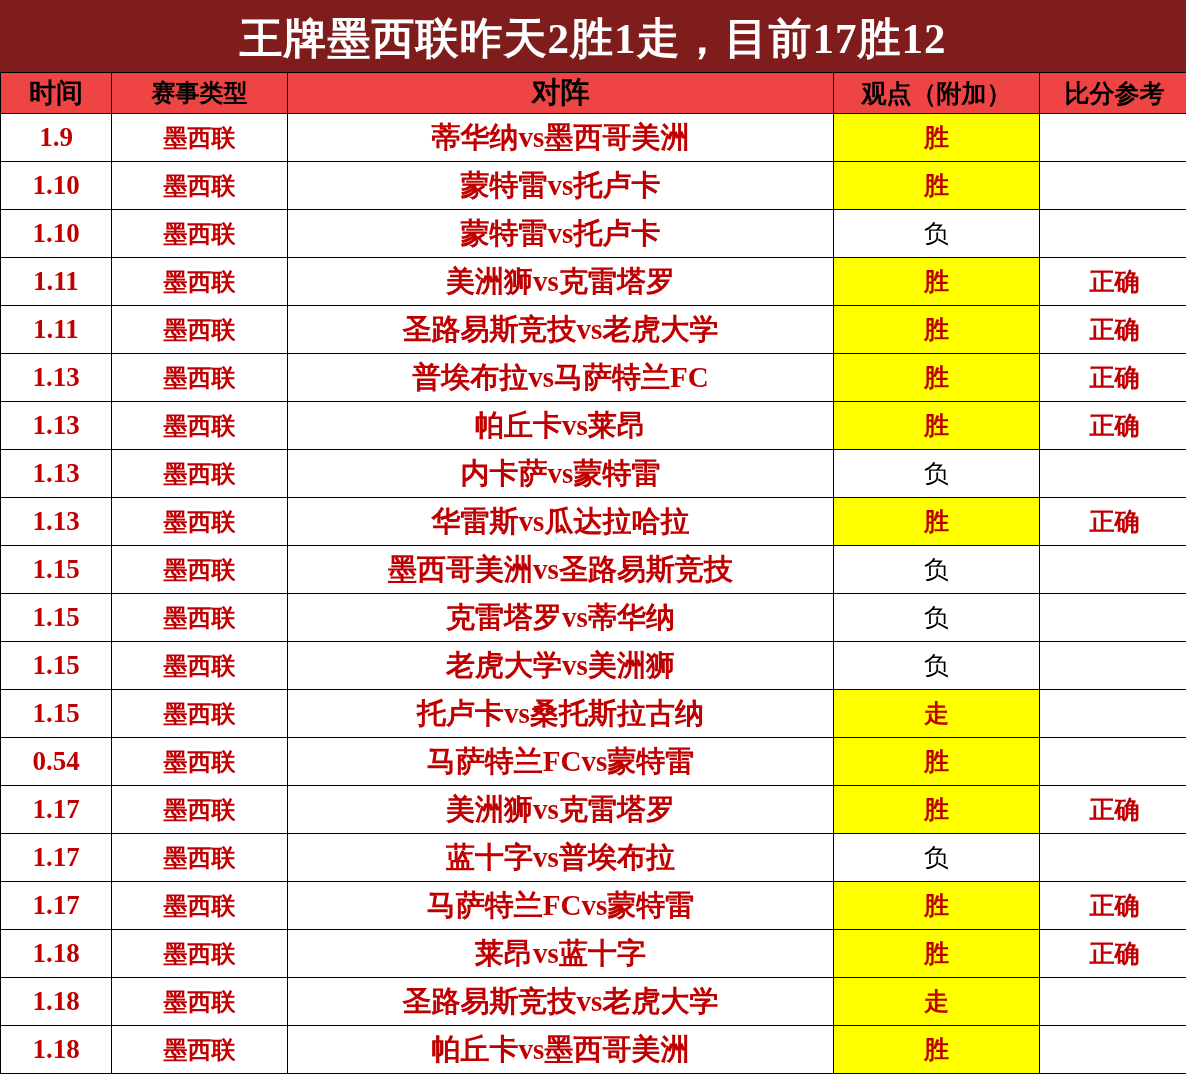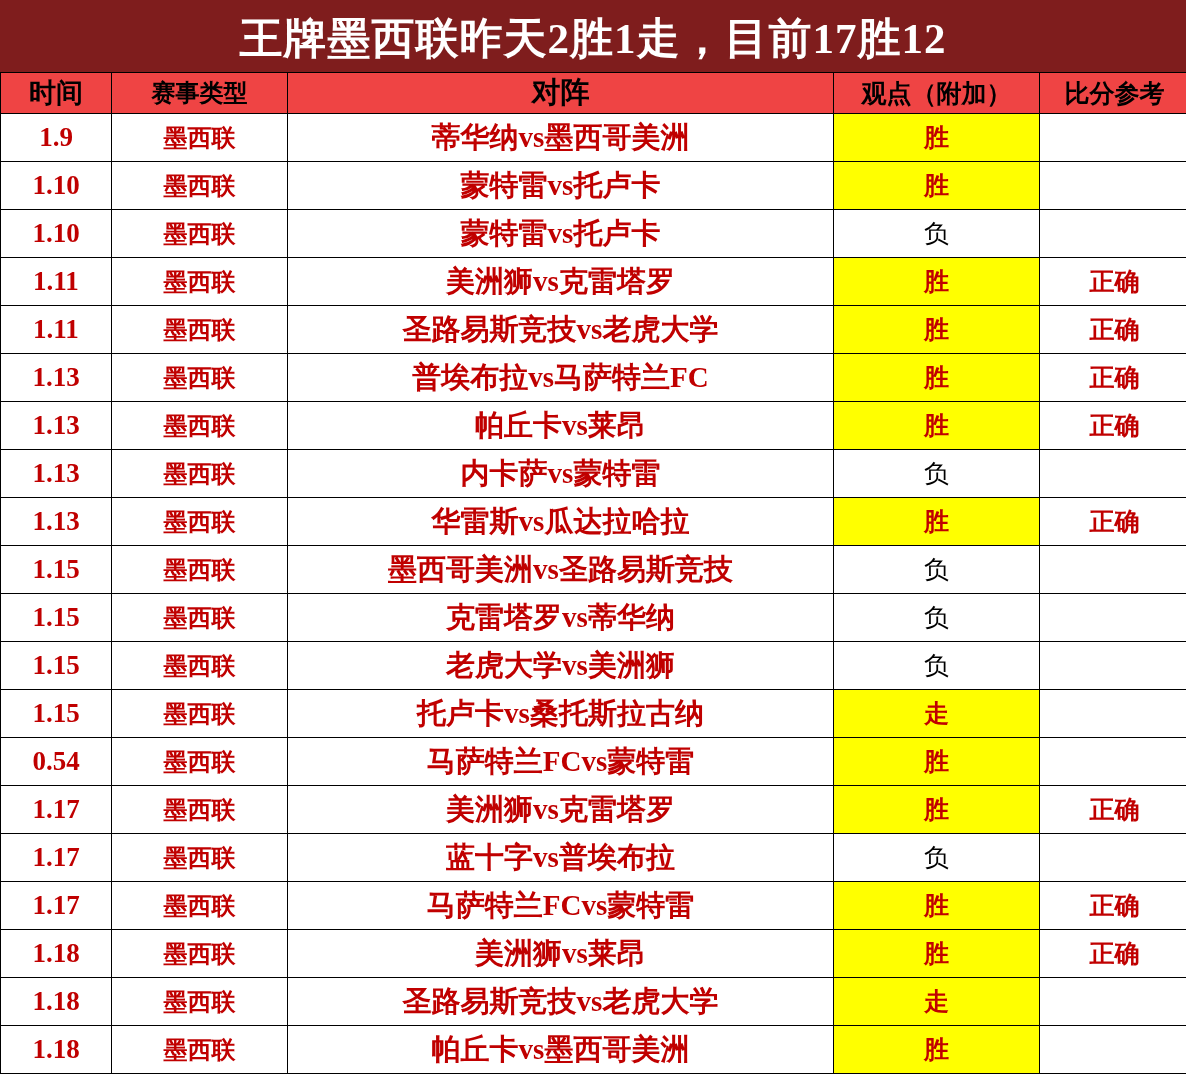--- a/index.html
+++ b/index.html
@@ -201,21 +201,21 @@
         <tr>
           <td class="c-time">1.17</td>
           <td class="c-league">墨西联</td>
           <td class="c-match">马萨特兰FCvs蒙特雷</td>
           <td class="c-view view-hl">胜</td>
           <td class="c-score">正确</td>
         </tr>
         <tr>
           <td class="c-time">1.18</td>
           <td class="c-league">墨西联</td>
-          <td class="c-match">美洲狮vs莱昂</td>
+          <td class="c-match">莱昂vs蓝十字</td>
           <td class="c-view view-hl">胜</td>
           <td class="c-score">正确</td>
         </tr>
         <tr>
           <td class="c-time">1.18</td>
           <td class="c-league">墨西联</td>
           <td class="c-match">圣路易斯竞技vs老虎大学</td>
           <td class="c-view view-hl">走</td>
           <td class="c-score score-empty"></td>
         </tr>

